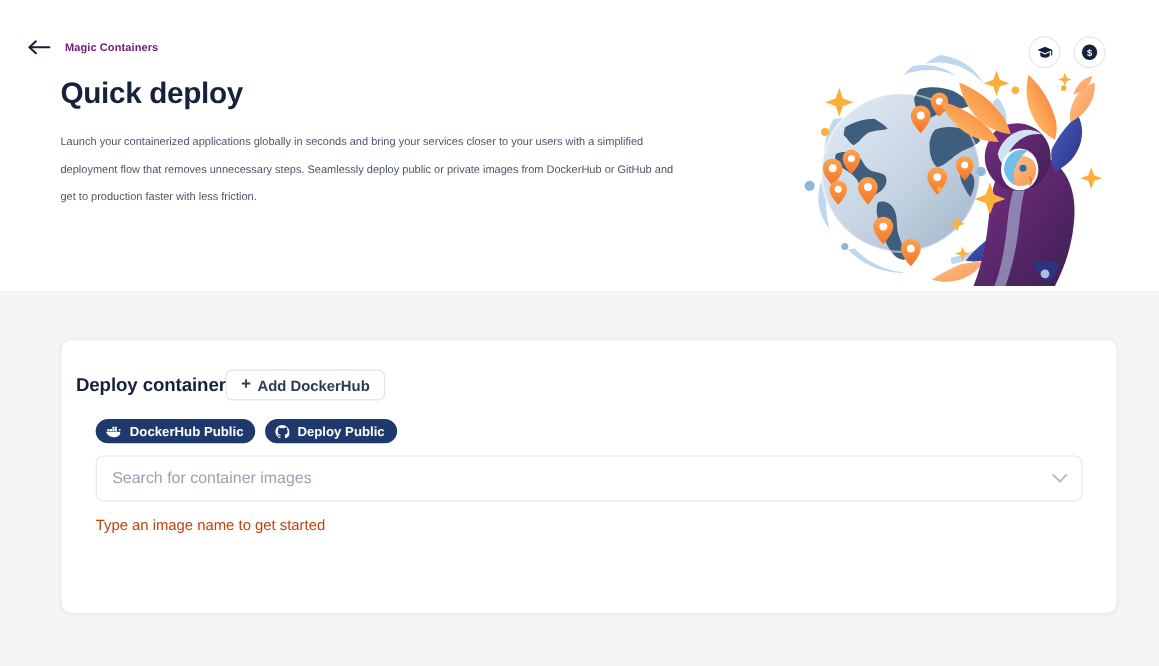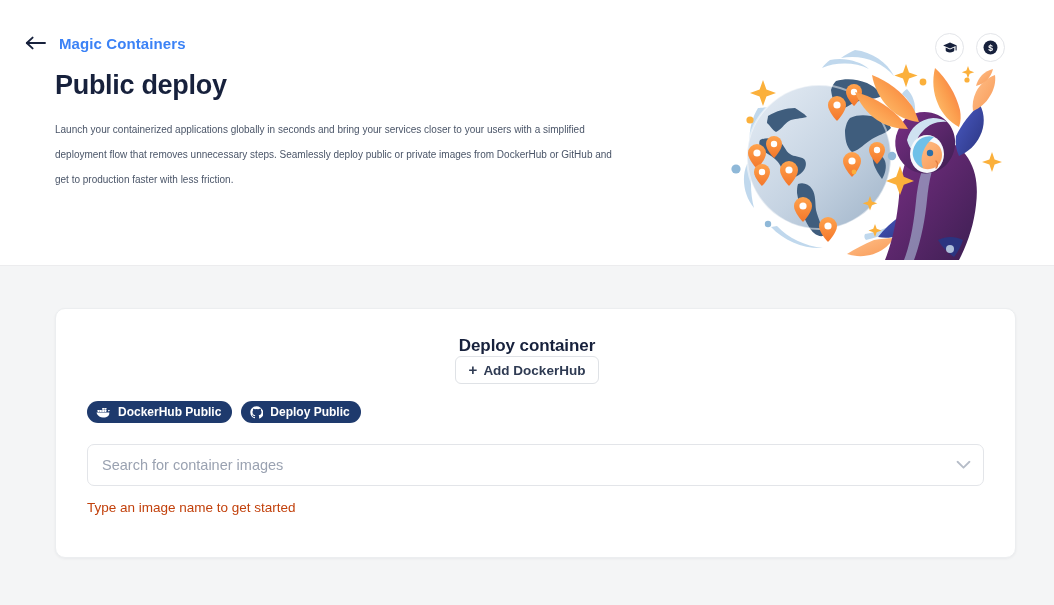--- a/index.html
+++ b/index.html
@@ -33,23 +33,23 @@
     gap: 13px;
     z-index: 6;
   }
   .back-arrow {
     width: 22px; height: 22px;
     display: flex; align-items: center; justify-content: center;
     color: #17213c;
     cursor: pointer;
   }
   .breadcrumb-label {
-    font-size: 15px;
-    font-weight: bold;
-    color: #3b82f6;
+    font-size: 10px;
+    font-weight: bold;
+    color: #701a75;
     letter-spacing: .1px;
     cursor: pointer;
   }
 
   .hero-title {
     position: absolute;
     left: 55px; top: 70px;
     font-size: 27px;
     font-weight: bold;
     letter-spacing: -.3px;
@@ -107,21 +107,20 @@
     background: #ffffff;
     border: 1px solid #eceef0;
     border-radius: 10px;
     box-shadow: 0 1px 3px rgba(16,24,40,.05);
   }
   .card-head {
     display: flex;
     align-items: center;
     justify-content: flex-start;
     padding: 27px 30px 0 13px;
-    flex-direction: column;
   }
   .card-title {
     font-size: 17px;
     font-weight: bold;
     color: #17213c;
     letter-spacing: -.1px;
   }
   .add-registry-btn {
     display: flex;
     align-items: center;
@@ -160,21 +159,21 @@
     border-radius: 11px;
     color: #ffffff;
     font-size: 12px;
     font-weight: bold;
     cursor: pointer;
     white-space: nowrap;
   }
   .pill svg { display: block; flex: 0 0 auto; }
 
   .search-wrap {
-    margin: 21px 31px 0 31px;
+    margin: 11px 31px 0 31px;
     position: relative;
     text-decoration: underline;
   }
   .search-input {
     width: 100%;
     height: 42px;
     padding: 0 40px 0 14px;
     background: #ffffff;
     border: 1px solid #e3e5e9;
     border-radius: 7px;
@@ -206,21 +205,21 @@
   <div class="breadcrumb">
     <span class="back-arrow">
       <svg width="21" height="14" viewBox="0 0 21 14" fill="none" aria-hidden="true">
         <path d="M20 7H2" stroke="#17213c" stroke-width="1.9" stroke-linecap="round"></path>
         <path d="M7.6 1.6L1.8 7l5.8 5.4" stroke="#17213c" stroke-width="1.9" stroke-linecap="round" stroke-linejoin="round"></path>
       </svg>
     </span>
     <span class="breadcrumb-label">Magic Containers</span>
   </div>
 
-  <div class="hero-title">Public deploy</div>
+  <div class="hero-title">Quick deploy</div>
   <div class="hero-desc">Launch your containerized applications globally in seconds and bring your services closer to your users with a simplified deployment flow that removes unnecessary steps. Seamlessly deploy public or private images from DockerHub or GitHub and get to production faster with less friction.</div>
 
   <div class="hero-actions">
     <div class="circle-btn">
       <svg width="16" height="16" viewBox="0 0 20 20" aria-hidden="true">
         <path d="M10 3L1.4 6.8 10 10.6l8.6-3.8L10 3z" fill="#17213c"></path>
         <path d="M4.6 9.4v3.4c0 1.6 2.5 2.7 5.4 2.7s5.4-1.1 5.4-2.7V9.4L10 11.9 4.6 9.4z" fill="#17213c"></path>
         <path d="M17.6 7.4v5" stroke="#17213c" stroke-width="1.3" stroke-linecap="round"></path>
       </svg>
     </div>

